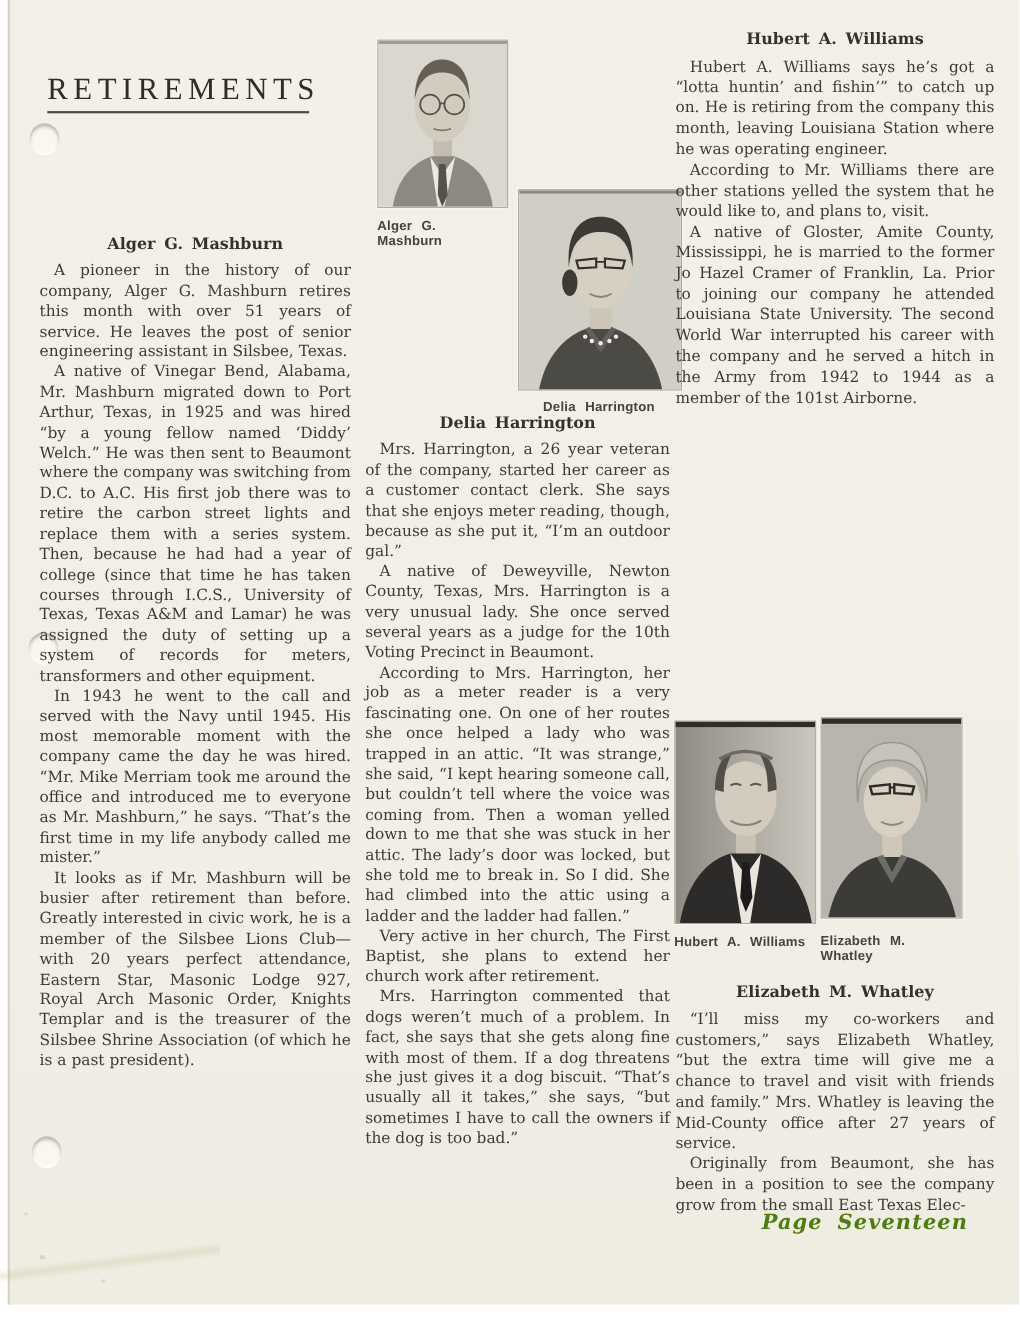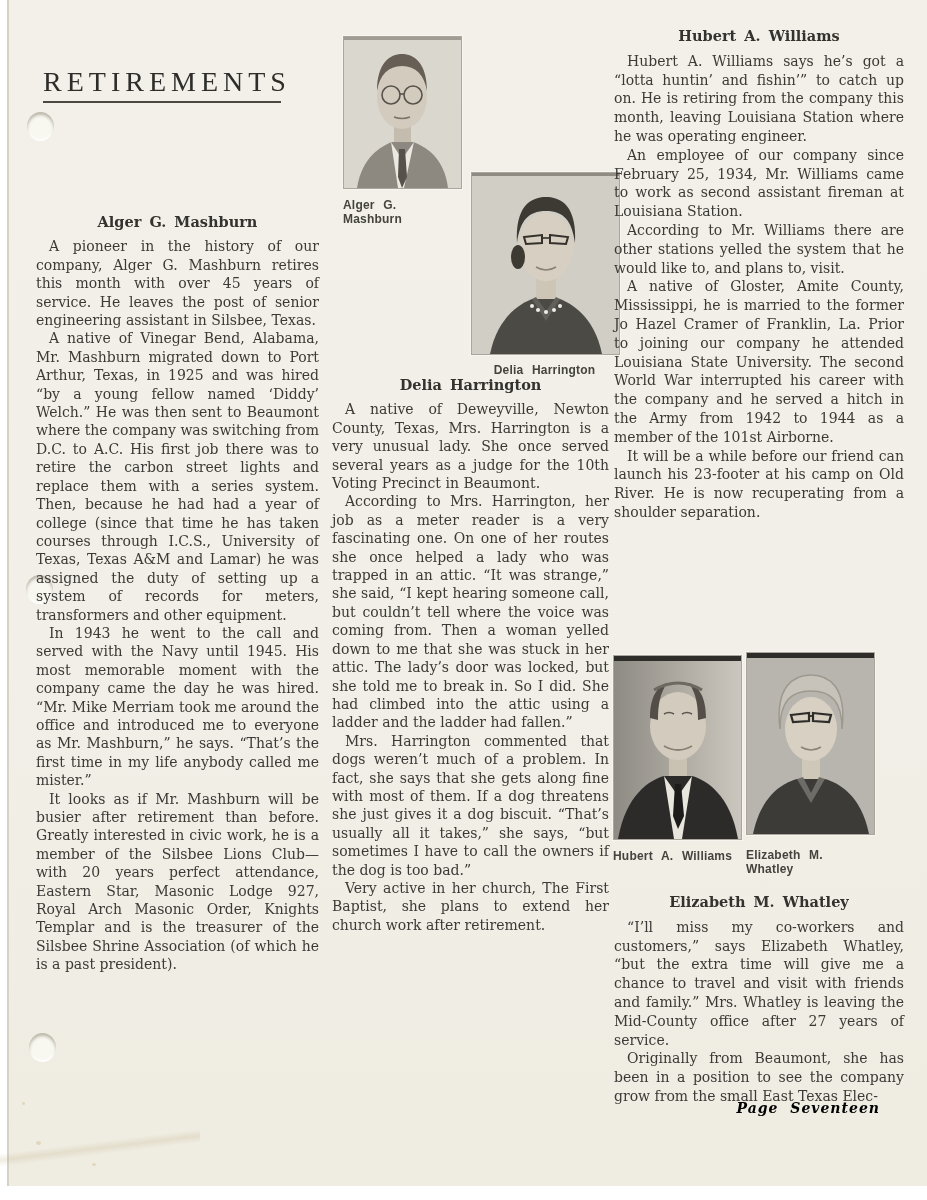--- a/index.html
+++ b/index.html
@@ -25,41 +25,41 @@
             font-size:14.5px;word-spacing:3px;margin-bottom:6px !important;color:#34322e;}
 
   .photo-wrap{position:absolute;}
   .photo{display:block;border:1px solid #aaa69b;box-shadow:0 0 0 1px rgba(255,255,255,0.4);}
   .caption{font-family:"Liberation Sans", sans-serif;font-weight:bold;font-size:12px;
            color:#45433e;letter-spacing:0.2px;word-spacing:5px;}
   .cap-left{text-align:left;}
   .cap-center{text-align:center;}
 
   .pagenum{position:absolute;right:47px;top:1100px;font-family:"DejaVu Serif", serif;
-           font-style:italic;font-weight:bold;font-size:14px;color:#000000;letter-spacing:1px;word-spacing:6px;}
+           font-style:italic;font-weight:bold;font-size:19px;color:#4d7c0f;letter-spacing:1px;word-spacing:6px;}
 </style>
 </head>
 <body>
 
 <div class="scan">
   <div class="paper"></div>
   <div class="page-edge"></div>
 
   <div class="hole" style="left:27px;top:112px;"></div>
   <div class="hole" style="left:26px;top:575px;"></div>
   <div class="hole" style="left:29px;top:1033px;"></div>
 
   <div class="masthead">
     <div class="title">RETIREMENTS</div>
     <div class="rule"></div>
   </div>
 
   <div class="col" style="left:36px;top:213px;width:283px;">
     <p class="art-head">Alger G. Mashburn</p>
-    <p>A pioneer in the history of our company, Alger G. Mashburn retires this month with over 45 years of service. He leaves the post of senior engineering assistant in Silsbee, Texas.</p>
+    <p>A pioneer in the history of our company, Alger G. Mashburn retires this month with over 51 years of service. He leaves the post of senior engineering assistant in Silsbee, Texas.</p>
     <p>A native of Vinegar Bend, Alabama, Mr. Mashburn migrated down to Port Arthur, Texas, in 1925 and was hired “by a young fellow named ‘Diddy’ Welch.” He was then sent to Beaumont where the company was switching from D.C. to A.C. His first job there was to retire the carbon street lights and replace them with a series system. Then, because he had had a year of college (since that time he has taken courses through I.C.S., University of Texas, Texas A&amp;M and Lamar) he was assigned the duty of setting up a system of records for meters, transformers and other equipment.</p>
     <p>In 1943 he went to the call and served with the Navy until 1945. His most memorable moment with the company came the day he was hired. “Mr. Mike Merriam took me around the office and introduced me to everyone as Mr. Mashburn,” he says. “That’s the first time in my life anybody called me mister.”</p>
     <p>It looks as if Mr. Mashburn will be busier after retirement than before. Greatly interested in civic work, he is a member of the Silsbee Lions Club—with 20 years perfect attendance, Eastern Star, Masonic Lodge 927, Royal Arch Masonic Order, Knights Templar and is the treasurer of the Silsbee Shrine Association (of which he is a past president).</p>
   </div>
 
   <div class="photo-wrap" style="left:343px;top:36px;width:117px;">
     <svg class="photo" width="117" height="151" viewBox="0 0 117 151">
       <rect width="117" height="151" fill="#dad7cf"></rect>
       <rect width="117" height="3" fill="#a09c93"></rect>
       <rect x="50" y="86" width="17" height="22" fill="#c4bcae"></rect>
@@ -96,33 +96,32 @@
       <path d="M52 64 L70 62 L70 70 L54 71 Z" fill="none" stroke="#34312c" stroke-width="2"></path>
       <path d="M78 62 L96 64 L94 71 L78 70 Z" fill="none" stroke="#34312c" stroke-width="2"></path>
       <line x1="70" y1="65" x2="78" y2="65" stroke="#34312c" stroke-width="1.6"></line>
       <path d="M64 94 Q74 100 84 94" stroke="#8a8073" stroke-width="1.6" fill="none"></path>
     </svg>
     <div class="caption cap-center" style="margin-top:8px;">Delia Harrington</div>
   </div>
 
   <div class="col" style="left:332px;top:376px;width:277px;">
     <p class="art-head">Delia Harrington</p>
+    <p>Mrs. Harrington, a 26 year veteran of the company, started her career as a customer contact clerk. She says that she enjoys meter reading, though, because as she put it, “I’m an outdoor gal.”</p>
     <p>A native of Deweyville, Newton County, Texas, Mrs. Harrington is a very unusual lady. She once served several years as a judge for the 10th Voting Precinct in Beaumont.</p>
     <p>According to Mrs. Harrington, her job as a meter reader is a very fascinating one. On one of her routes she once helped a lady who was trapped in an attic. “It was strange,” she said, “I kept hearing someone call, but couldn’t tell where the voice was coming from. Then a woman yelled down to me that she was stuck in her attic. The lady’s door was locked, but she told me to break in. So I did. She had climbed into the attic using a ladder and the ladder had fallen.”</p>
+    <p>Very active in her church, The First Baptist, she plans to extend her church work after retirement.</p>
     <p>Mrs. Harrington commented that dogs weren’t much of a problem. In fact, she says that she gets along fine with most of them. If a dog threatens she just gives it a dog biscuit. “That’s usually all it takes,” she says, “but sometimes I have to call the owners if the dog is too bad.”</p>
-    <p>Very active in her church, The First Baptist, she plans to extend her church work after retirement.</p>
   </div>
 
   <div class="col" style="left:614px;top:27px;width:290px;line-height:18.8px;">
     <p class="art-head">Hubert A. Williams</p>
     <p>Hubert A. Williams says he’s got a “lotta huntin’ and fishin’” to catch up on. He is retiring from the company this month, leaving Louisiana Station where he was operating engineer.</p>
-    <p>An employee of our company since February 25, 1934, Mr. Williams came to work as second assistant fireman at Louisiana Station.</p>
     <p>According to Mr. Williams there are other stations yelled the system that he would like to, and plans to, visit.</p>
     <p>A native of Gloster, Amite County, Mississippi, he is married to the former Jo Hazel Cramer of Franklin, La. Prior to joining our company he attended Louisiana State University. The second World War interrupted his career with the company and he served a hitch in the Army from 1942 to 1944 as a member of the 101st Airborne.</p>
-    <p>It will be a while before our friend can launch his 23-footer at his camp on Old River. He is now recuperating from a shoulder separation.</p>
   </div>
 
   <div class="photo-wrap" style="left:613px;top:655px;width:127px;">
     <svg class="photo" width="127" height="183" viewBox="0 0 127 183">
       <defs>
         <linearGradient id="wbg" x1="0" y1="0" x2="1" y2="0">
           <stop offset="0" stop-color="#8e8b84"></stop>
             <stop offset="1" stop-color="#cbc7be"></stop>
         </linearGradient>
       </defs>

